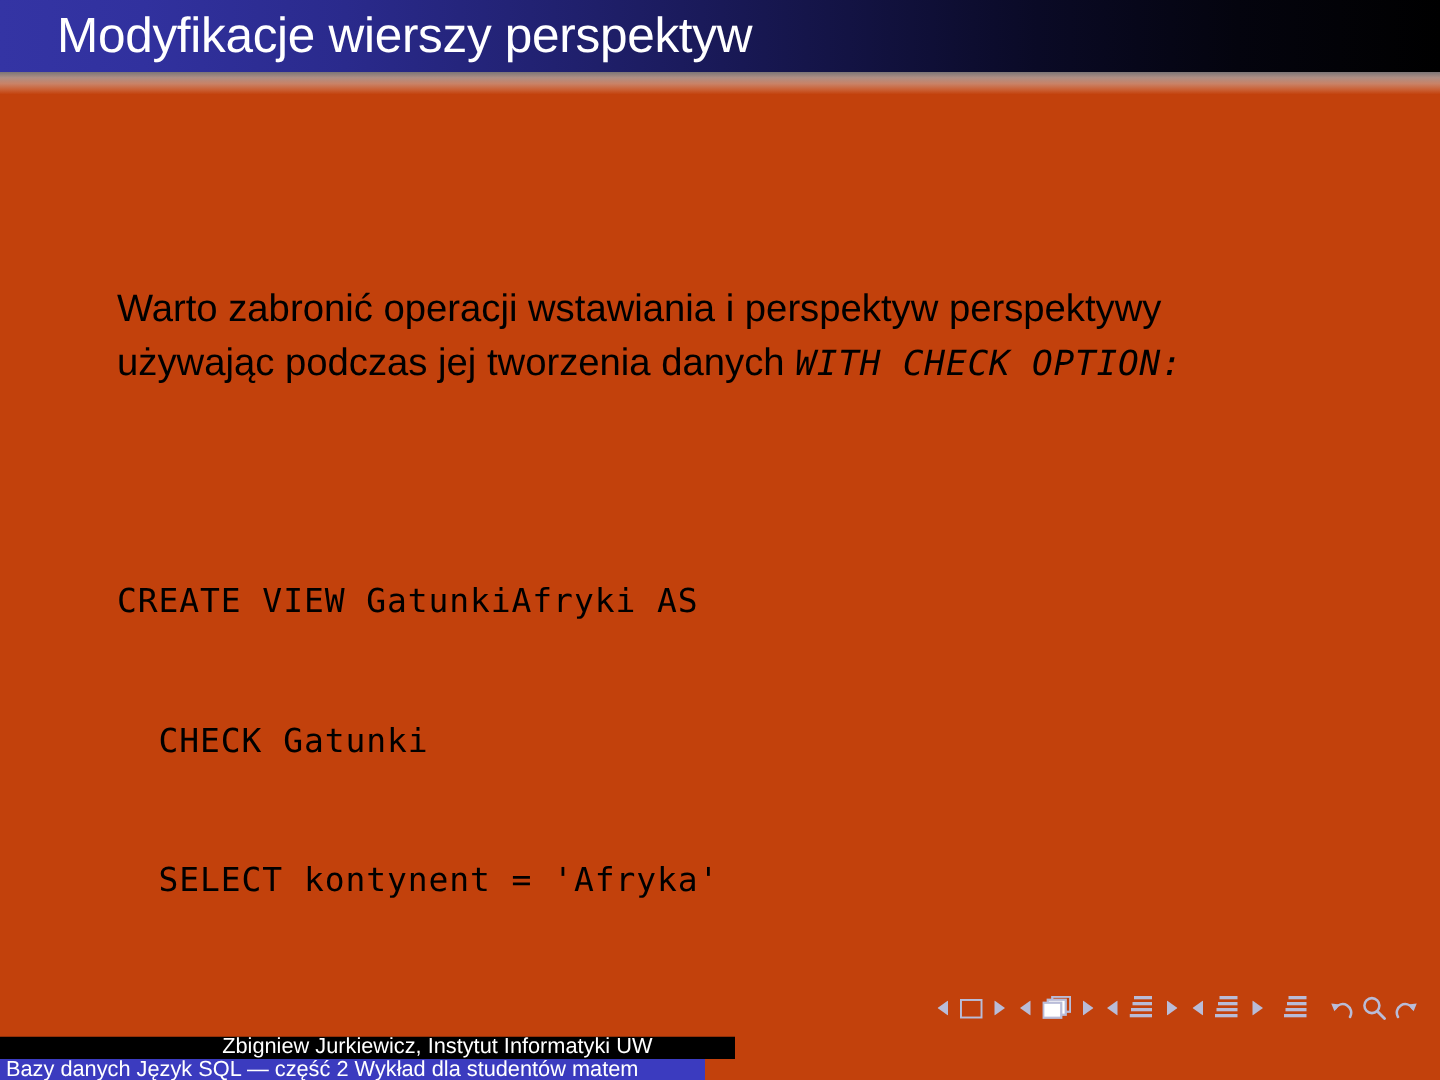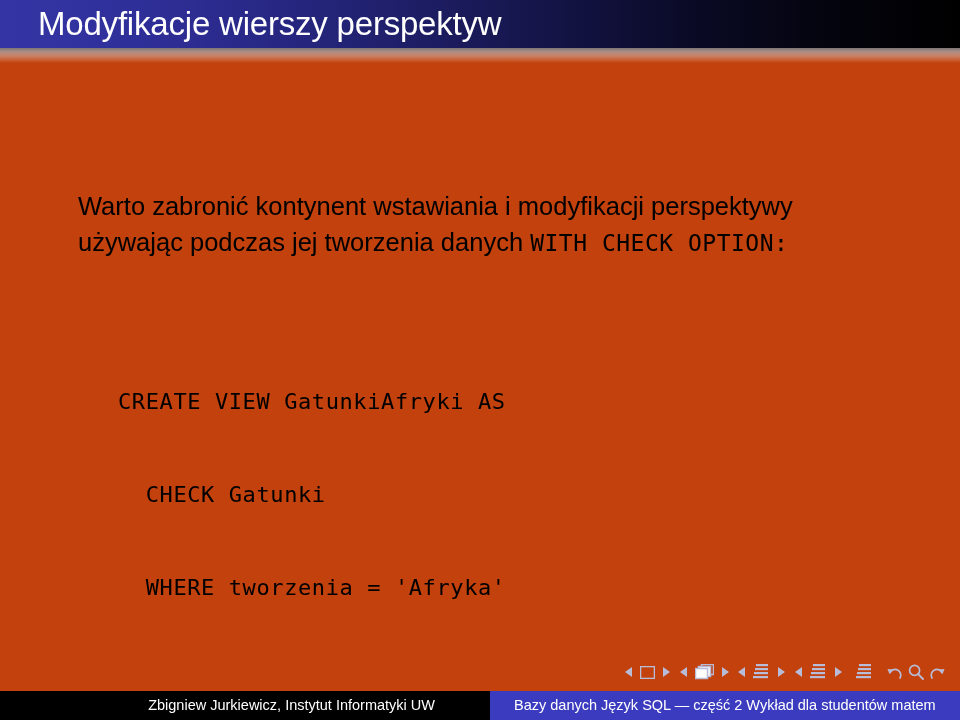--- a/index.html
+++ b/index.html
@@ -84,36 +84,36 @@
     font-size: 25.5px;
     line-height: 36px;
   }
   .para .line {
     white-space: nowrap;
   }
   .mono-inline {
     font-family: "DejaVu Sans Mono", "Liberation Mono", monospace;
     font-size: 23px;
     letter-spacing: 0.5px;
+    font-style: italic;
   }
 
   .codeblock {
     position: absolute;
     left: 78px;
     top: 261px;
     color: #000000;
     font-family: "DejaVu Sans Mono", "Liberation Mono", monospace;
     font-size: 22px;
     line-height: 31px;
     letter-spacing: 0.6px;
     white-space: pre;
   }
   .codeblock .cline {
     white-space: pre;
-    margin-left: 40px;
   }
 
   
   .navbar {
     position: absolute;
     left: 625px;
     top: 661px;
     width: 320px;
     height: 22px;
     display: flex;
@@ -134,40 +134,41 @@
 
   
   .footer {
     position: absolute;
     left: 0;
     top: 691px;
     width: 960px;
     height: 29px;
     display: flex;
     overflow: hidden;
+    flex-direction: column;
   }
   .footer-left {
     width: 490px;
     height: 29px;
     background: #000000;
     display: flex;
     align-items: center;
     justify-content: flex-end;
     box-sizing: border-box;
     padding-right: 55px;
     overflow: hidden;
   }
   .footer-right {
     width: 470px;
     height: 29px;
     background: #3b3bbf;
     display: flex;
     align-items: center;
     box-sizing: border-box;
-    padding-left: 24px;
+    padding-left: 4px;
     overflow: hidden;
   }
   .footer-text {
     color: #ffffff;
     font-size: 14.5px;
     white-space: nowrap;
     line-height: 1;
   }
 </style>
 </head>
@@ -176,28 +177,28 @@
 <div class="slide">
 
   <div class="titlebar">
     <div class="title-text">Modyfikacje wierszy perspektyw</div>
   </div>
   <div class="titleshadow"></div>
 
   <div class="content">
 
     <div class="para">
-      <div class="line">Warto zabronić kontynent wstawiania i modyfikacji perspektywy</div>
+      <div class="line">Warto zabronić operacji wstawiania i perspektyw perspektywy</div>
       <div class="line"><span>używając podczas jej tworzenia danych </span><span class="mono-inline">WITH CHECK OPTION</span><span class="mono-inline">:</span></div>
     </div>
 
     <div class="codeblock">
       <div class="cline">CREATE VIEW GatunkiAfryki AS</div>
       <div class="cline">  CHECK Gatunki</div>
-      <div class="cline">  WHERE tworzenia = 'Afryka'</div>
+      <div class="cline">  SELECT kontynent = 'Afryka'</div>
       
     </div>
 
   </div>
 
   <div class="navbar">
 
     <div class="navgroup">
       <span>
         <svg width="8" height="10" viewBox="0 0 8 10">

